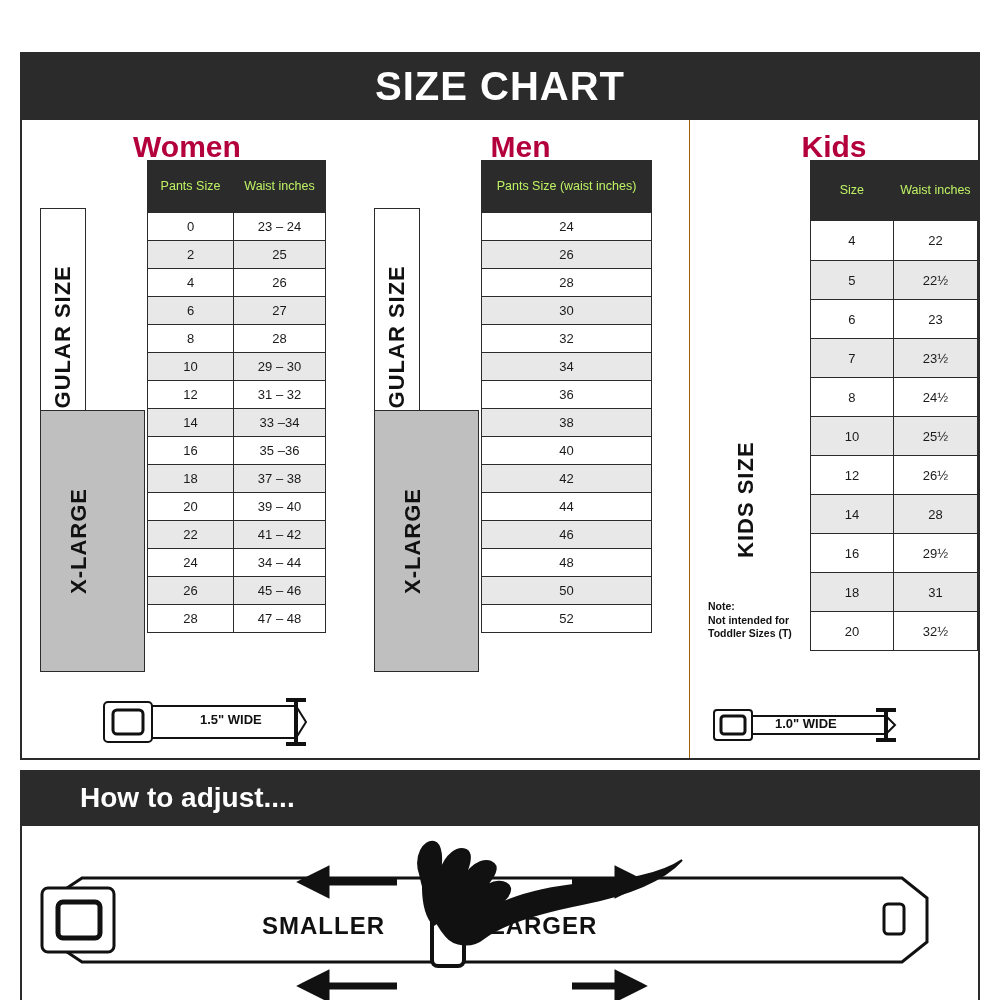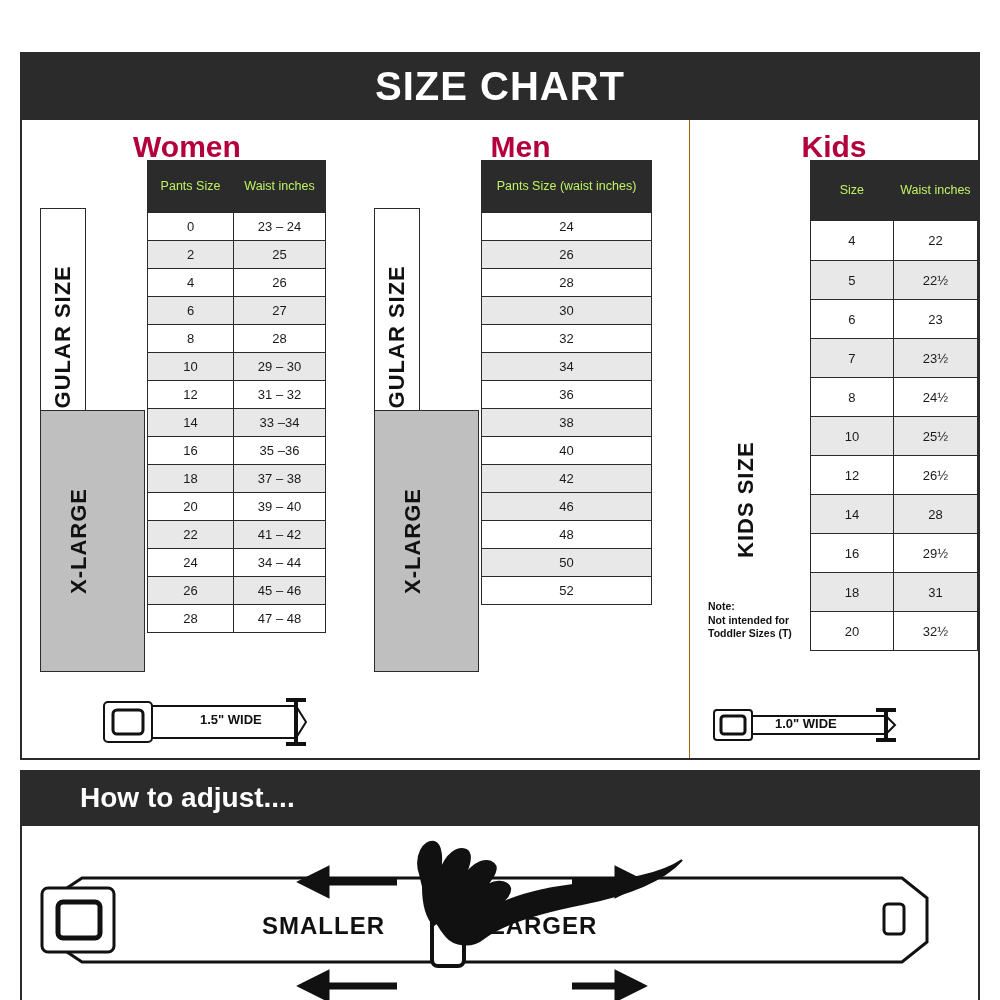--- a/index.html
+++ b/index.html
@@ -272,20 +272,23 @@
                 <td>36</td>
               </tr>
             <tr class="alt">
                 <td>38</td>
               </tr>
             <tr class="plain">
                 <td>40</td>
               </tr>
             <tr class="alt">
                 <td>42</td>
+              </tr>
+            <tr class="plain">
+                <td>44</td>
               </tr>
             <tr class="alt">
                 <td>46</td>
               </tr>
             <tr class="plain">
                 <td>48</td>
               </tr>
             <tr class="alt">
                 <td>50</td>
               </tr>

